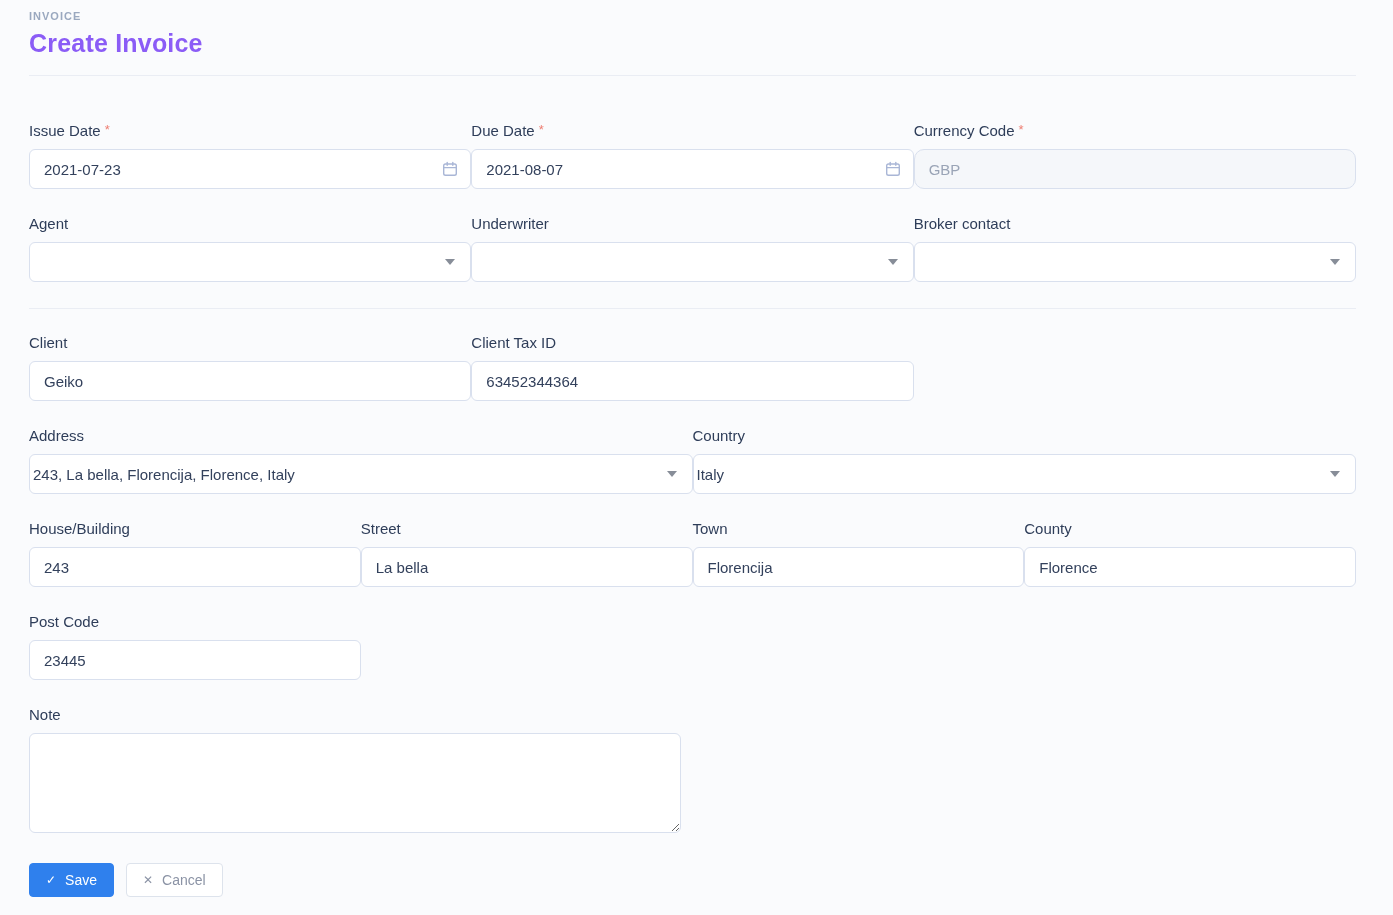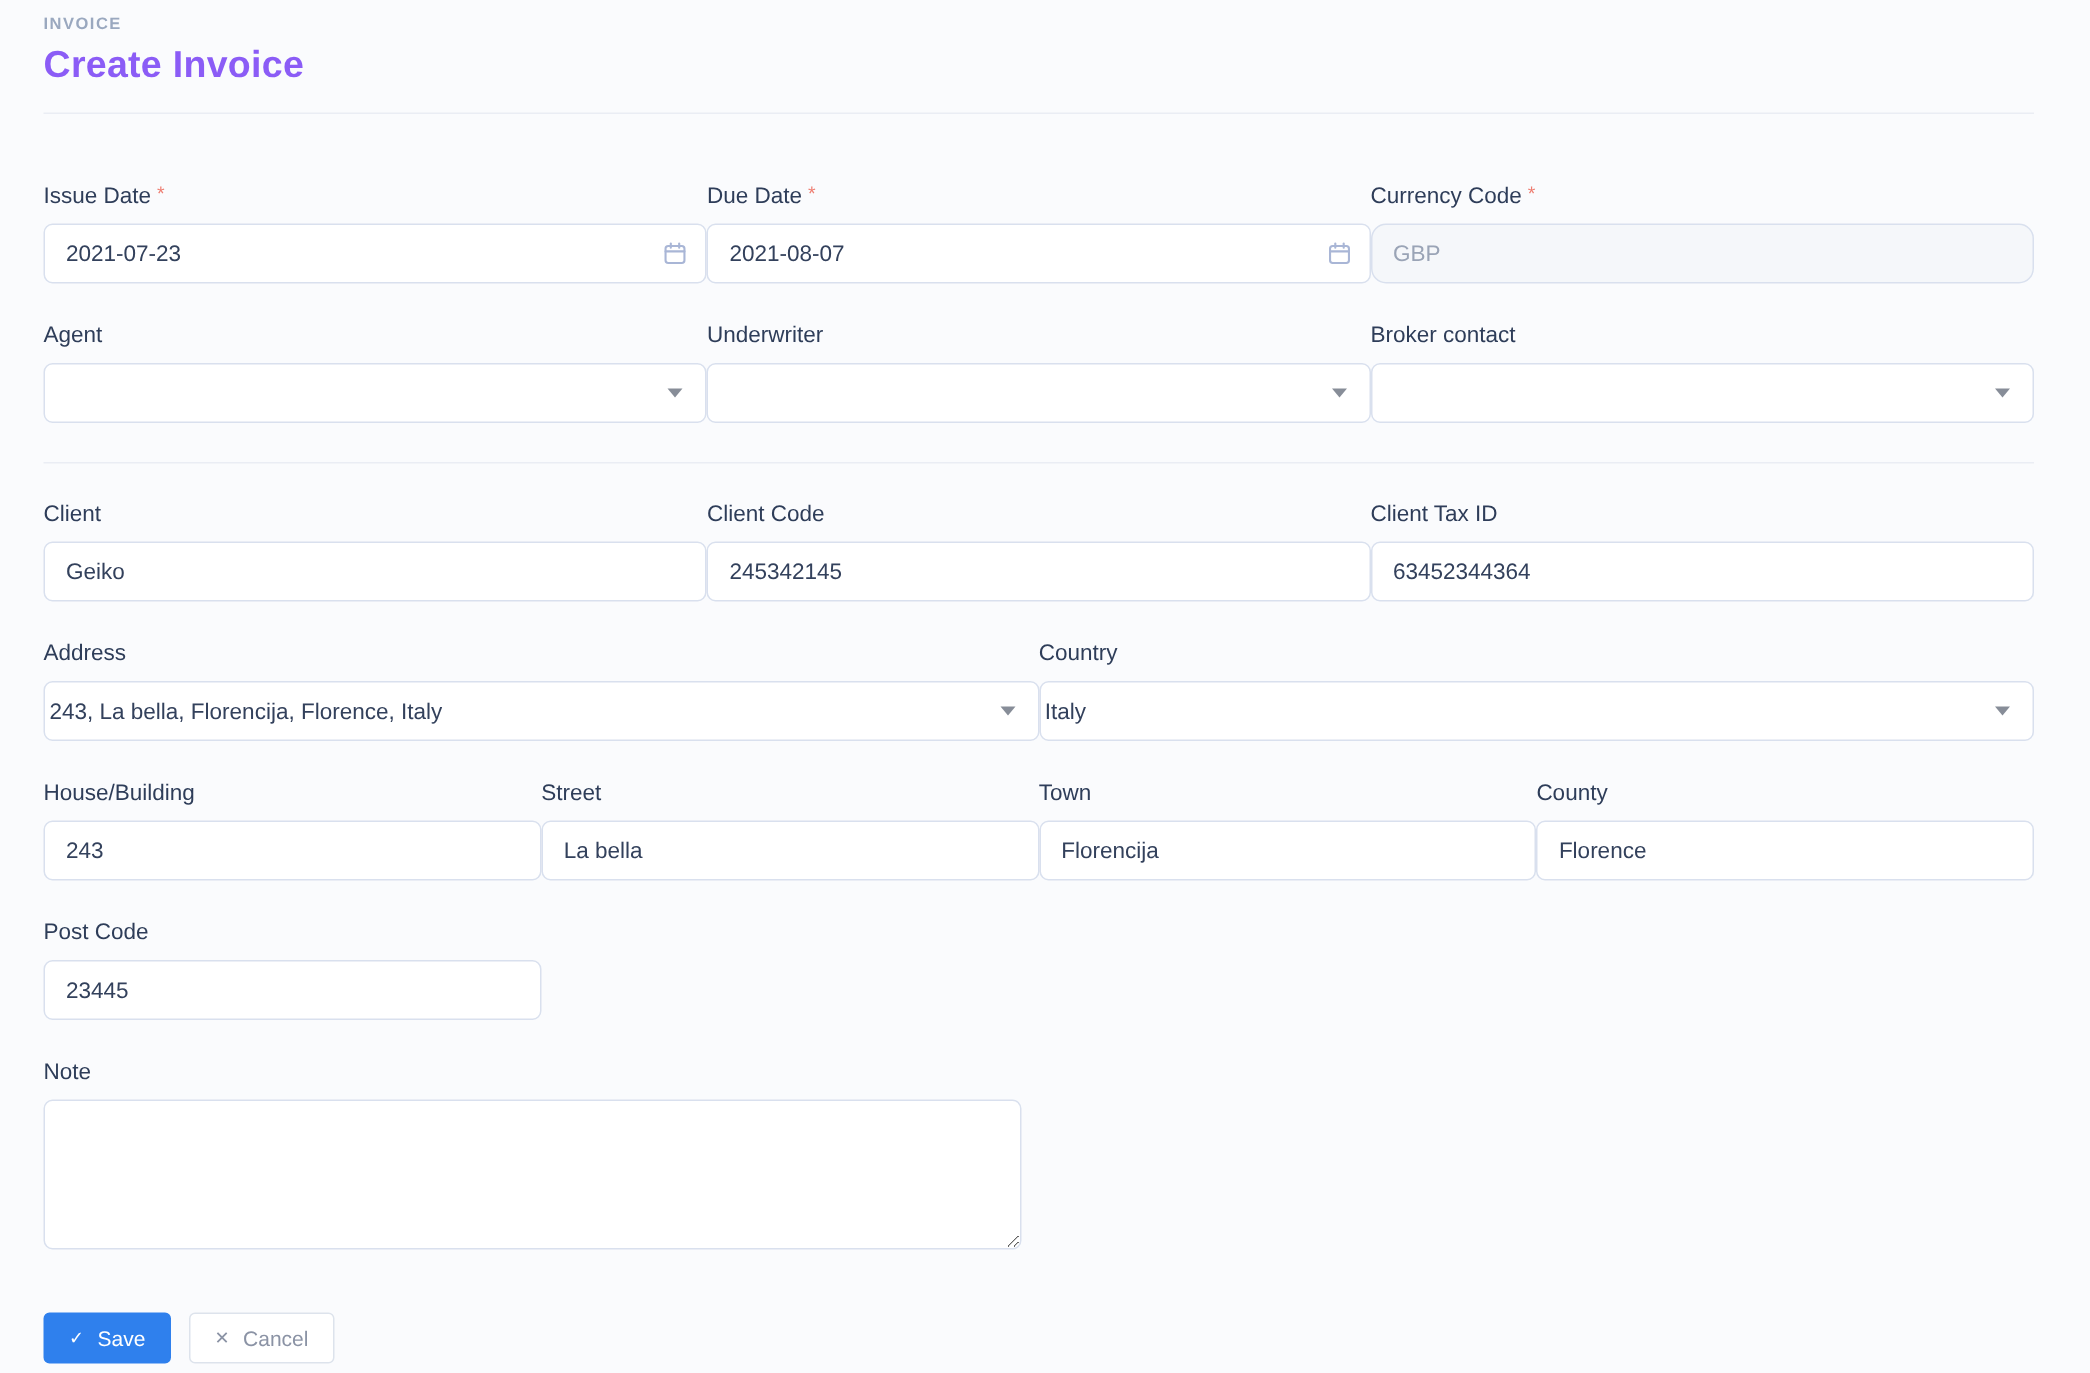--- a/index.html
+++ b/index.html
@@ -61,21 +61,21 @@
     position:relative;height:40px;border:1px solid var(--border);border-radius:6px;
     background:#fff;display:flex;align-items:center;padding:0 34px 0 3px;
     font-size:15px;color:var(--input-text);cursor:pointer;
   }
   .select-value{white-space:nowrap;overflow:hidden;text-overflow:ellipsis;}
   .caret{
     position:absolute;right:15px;top:50%;transform:translateY(-50%);
     width:0;height:0;border-left:5px solid transparent;border-right:5px solid transparent;
     border-top:6px solid var(--caret);
   }
-  .note-wrap{width:calc(50% - 12px);margin-bottom:42px;}
+  .note-wrap{width:calc(50% - 12px);margin-bottom:30px;}
   .textarea{
     width:100%;height:100px;border:1px solid var(--border);border-radius:6px;
     background:#fff;font-family:inherit;font-size:15px;color:var(--input-text);
     padding:10px 14px;outline:none;resize:both;display:block;
   }
   .actions{display:flex;gap:12px;align-items:center;}
   .btn{
     height:34px;border-radius:4px;font-family:inherit;font-size:14px;
     display:inline-flex;align-items:center;gap:9px;cursor:pointer;padding:0 16px;
   }
@@ -156,24 +156,20 @@
     </div>
 
     <hr class="mid-divider">
 
     <div class="row grid-3">
       <div class="field">
         <label class="label">Client</label>
         <input class="input" type="text" value="Geiko" style="">
       </div>
       <div class="field">
-        <label class="label">Client Code</label>
-        <input class="input" type="text" value="245342145" style="">
-      </div>
-      <div class="field">
         <label class="label">Client Tax ID</label>
         <input class="input" type="text" value="63452344364" style="">
       </div>
     </div>
 
     <div class="row grid-2">
       <div class="field">
         <label class="label">Address</label>
         <div class="select">
           <span class="select-value">243, La bella, Florencija, Florence, Italy</span>

